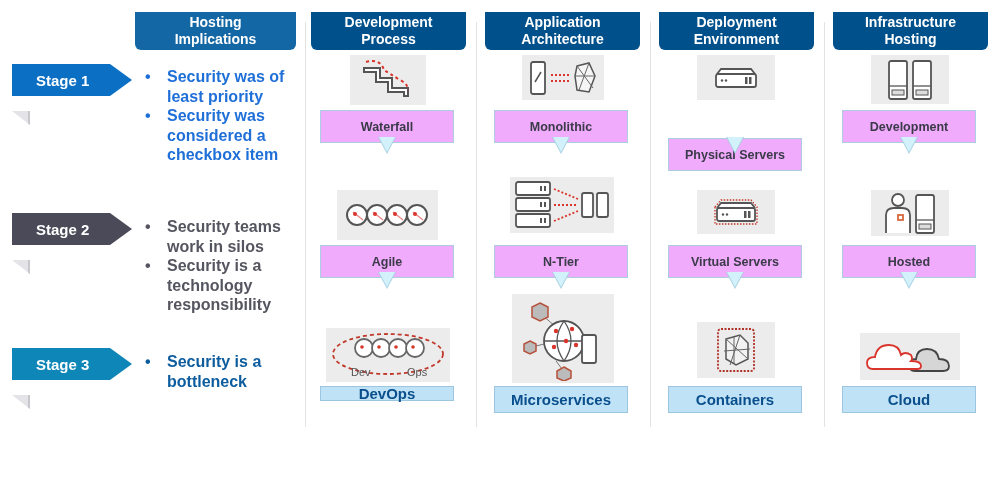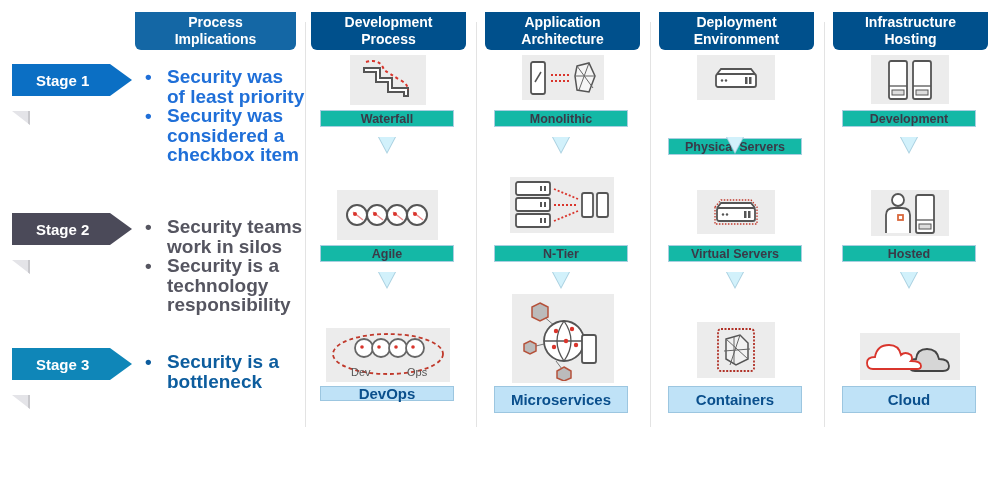--- a/index.html
+++ b/index.html
@@ -22,29 +22,29 @@
     color: #fff; font-weight: bold; font-size: 15px;
     display: flex; align-items: center; padding-left: 24px;
     clip-path: polygon(0 0, 98px 0, 120px 50%, 98px 100%, 0 100%);
   }
   .stage-fold {
     position: absolute; left: 12px; width: 18px; height: 14px;
     background: #e4e4e8; border-right: 2px solid #c8c8cc;
     clip-path: polygon(0 0, 100% 0, 100% 100%);
   }
 
-  .bullets { position: absolute; left: 145px; width: 160px; font-weight: bold; font-size: 19px; line-height: 19.5px; }
+  .bullets { position: absolute; left: 145px; width: 160px; font-weight: bold; font-size: 16px; line-height: 19.5px; }
   .bullets li { list-style: none; position: relative; padding-left: 22px; }
   .bullets li::before { content: "•"; position: absolute; left: 0; top: 0; }
 
   .iconbox { position: absolute; background: #ececec; display: flex; align-items: center; justify-content: center; }
 
   .label {
-    position: absolute; width: 134px; height: 17px;
-    background: #14b8a6; border: 1px solid #a9cfe0;
+    position: absolute; width: 134px; height: 33px;
+    background: #f0abfc; border: 1px solid #a9cfe0;
     font-weight: bold; font-size: 12.5px; color: #3a3a48;
     display: flex; align-items: center; justify-content: center;
   }
   .label.final { background: #bfe2f7; border-color: #9cc6e0; color: #0a4f8c; font-size: 15px; }
 
   .tri {
     position: absolute; width: 0; height: 0;
     border-left: 9px solid transparent; border-right: 9px solid transparent;
     border-top: 17px solid #a9d0e0;
   }
@@ -52,21 +52,21 @@
     content: ""; position: absolute; left: -8px; top: -17px;
     border-left: 8px solid transparent; border-right: 8px solid transparent;
     border-top: 15px solid #d2f1fb;
   }
   svg { display: block; }
 </style>
 </head>
 <body>
 
 <div class="header sec" style="left:135px;width:161px;">
-  <span style="padding:0 22px;">Process Implications</span>
+  <span style="padding:0 22px;">Hosting Implications</span>
 </div>
 <div class="header" style="left:311px;width:155px;">
     <span style="padding:0 25px;">Development Process</span>
   </div>
 <div class="header" style="left:485px;width:155px;">
     <span style="padding:0 30px;">Application Architecture</span>
   </div>
 <div class="header" style="left:659px;width:155px;">
     <span style="padding:0 25px;">Deployment Environment</span>
   </div>

